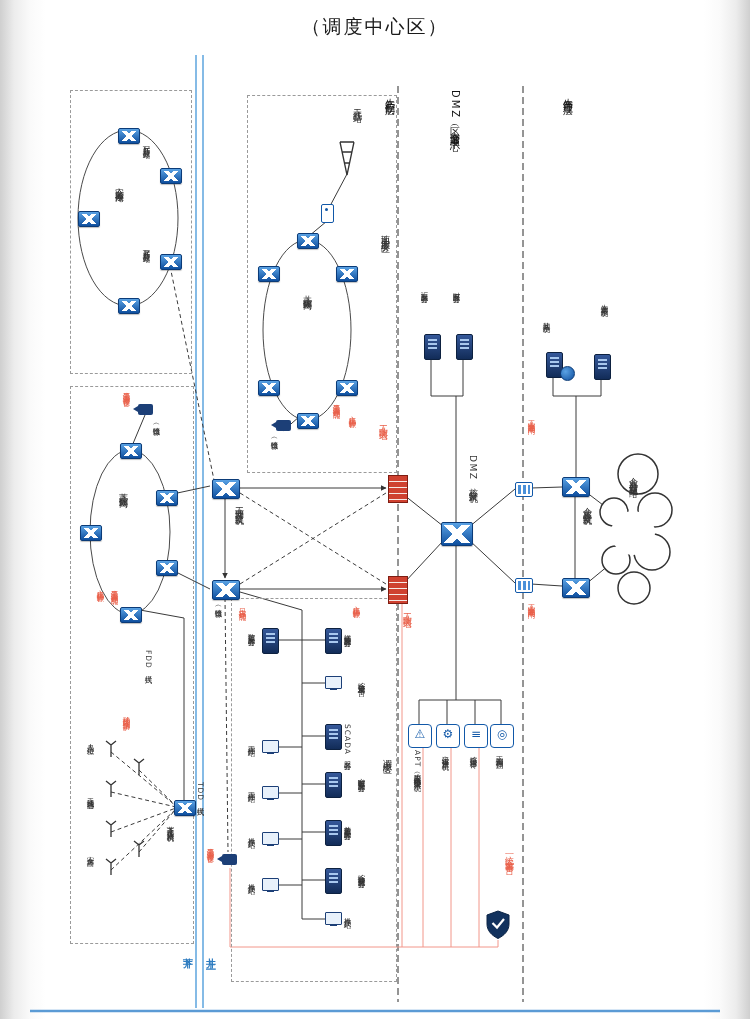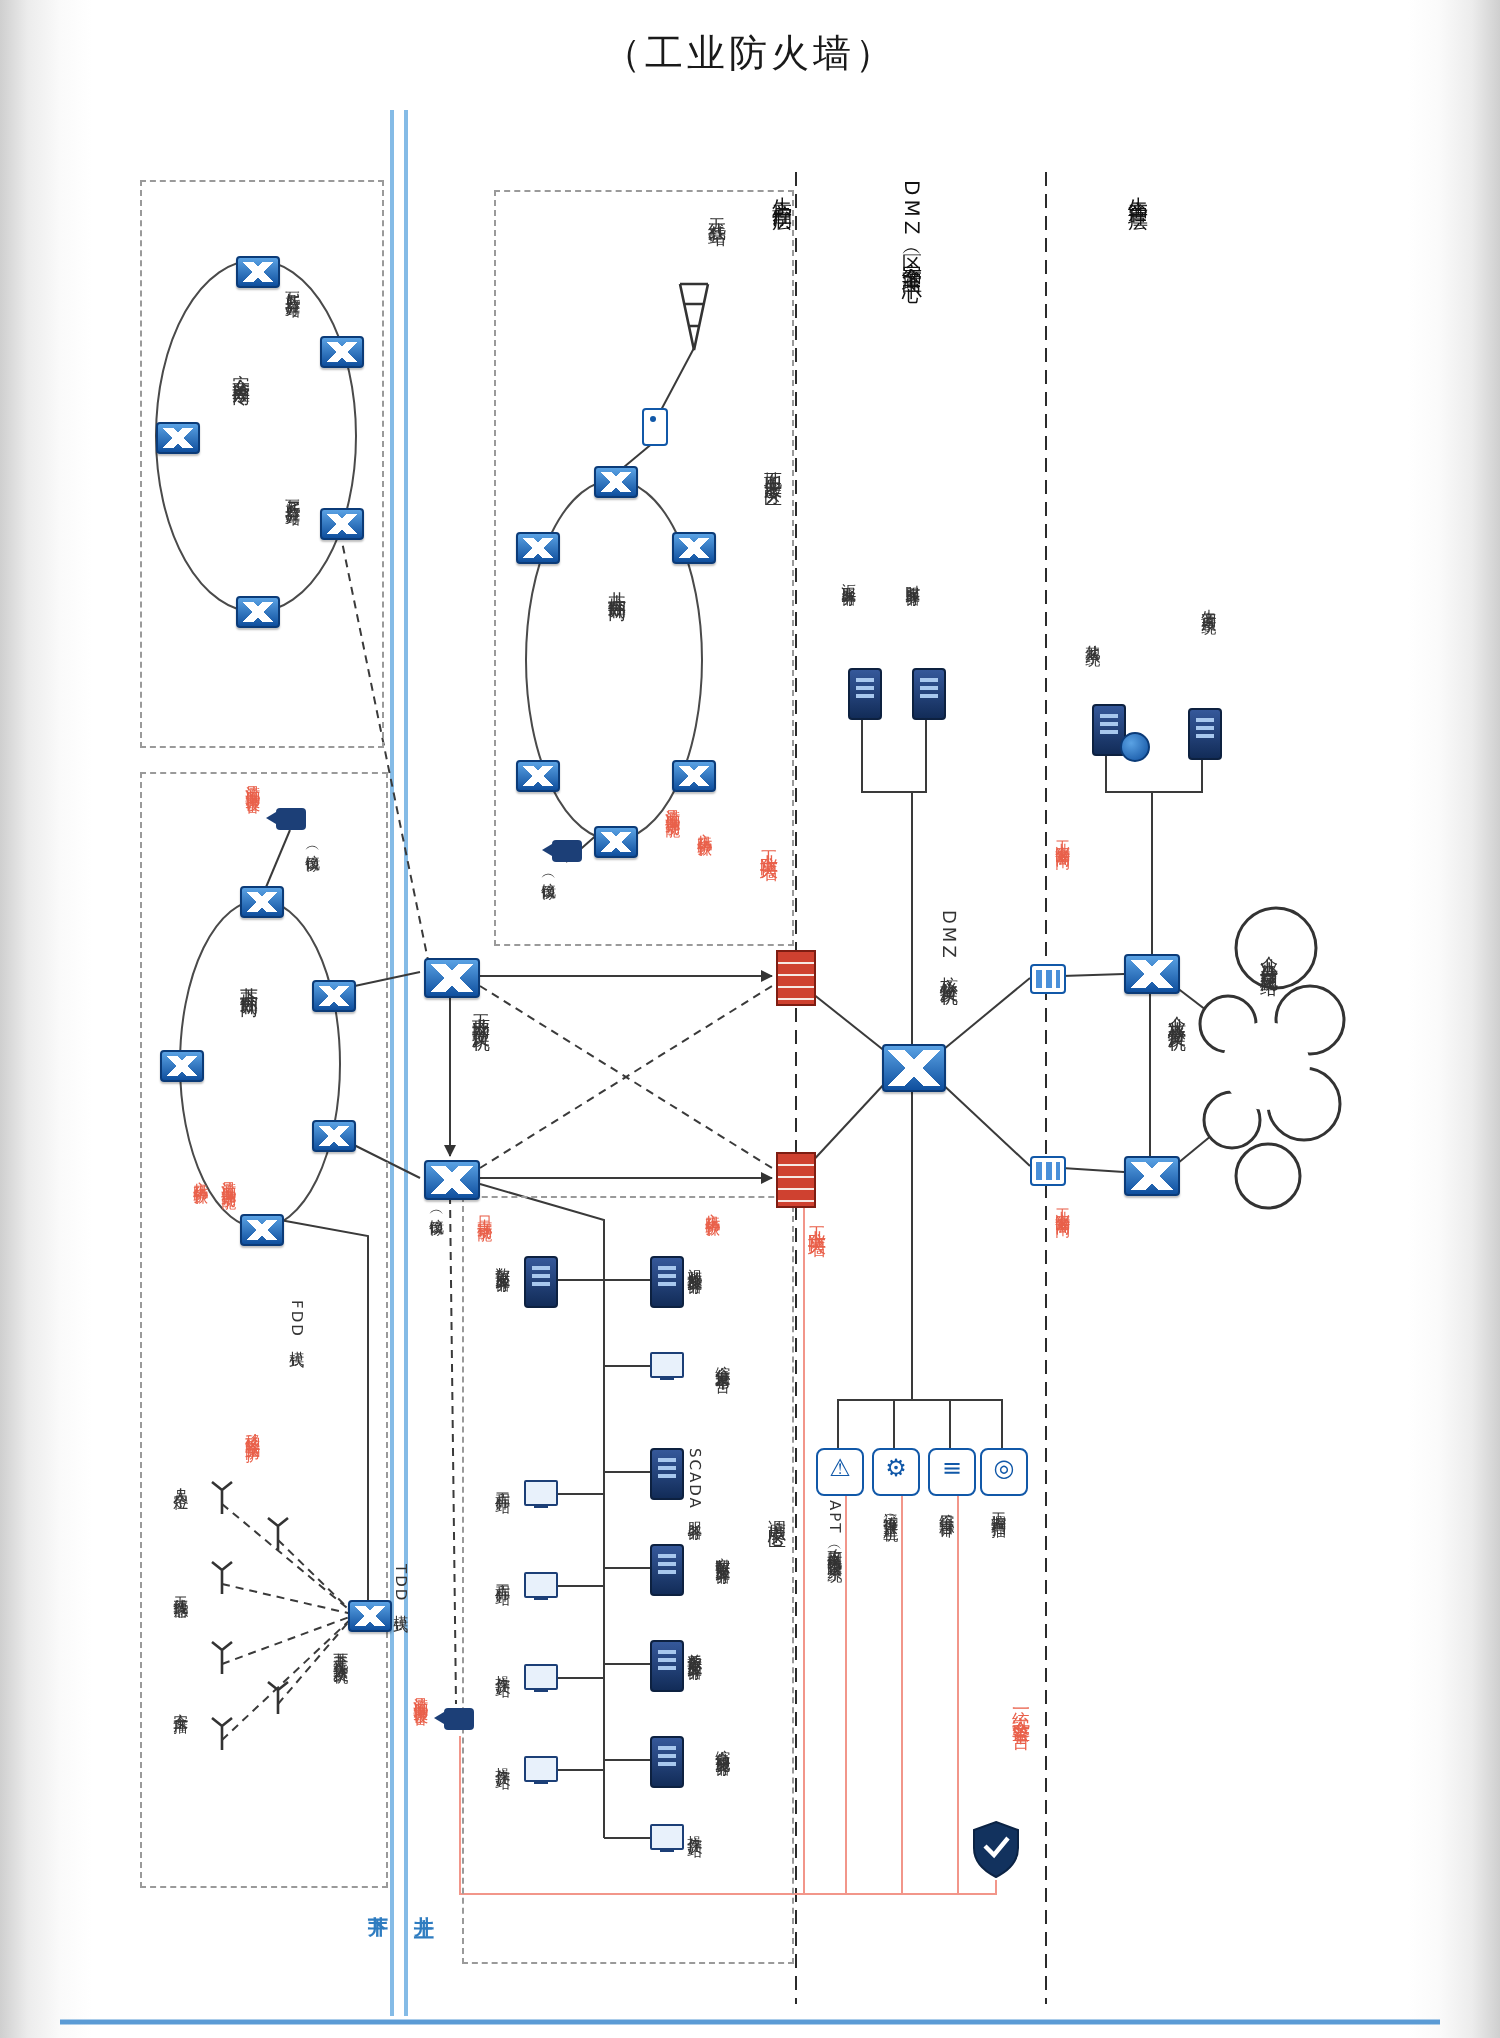--- a/index.html
+++ b/index.html
@@ -43,21 +43,21 @@
   .sec{position:absolute;width:22px;height:22px;background:#fff;border:1.5px solid #1158a8;border-radius:4px;
       color:#1158a8;font-size:12px;text-align:center;line-height:19px;}
   .wt{position:absolute;width:11px;height:17px;background:#fff;border:1px solid #1158a8;border-radius:2px;}
   .wt::before{content:"";position:absolute;left:3px;top:3px;width:3px;height:3px;border-radius:50%;background:#1158a8;}
 </style>
 </head>
 <body>
 
 <div id="screen" style="position:absolute;inset:0;">
 
-  <div id="title">（工业防火墙）</div>
+  <div id="title">（调度中心区）</div>
 
   <svg id="wires" width="750" height="1019" style="position:absolute;left:0;top:0">
     <defs>
       <marker id="ah" markerWidth="7" markerHeight="7" refX="5.5" refY="3" orient="auto">
           <path d="M0 0 L6 3 L0 6 Z" fill="#333"></path>
         </marker>
     </defs>
     <line x1="196" y1="55" x2="196" y2="1008" stroke="#85bbe6" stroke-width="2"></line>
     <line x1="203" y1="55" x2="203" y2="1008" stroke="#85bbe6" stroke-width="2"></line>
     <line x1="30" y1="1011" x2="720" y2="1011" stroke="#5b9bd5" stroke-width="2.5"></line>

